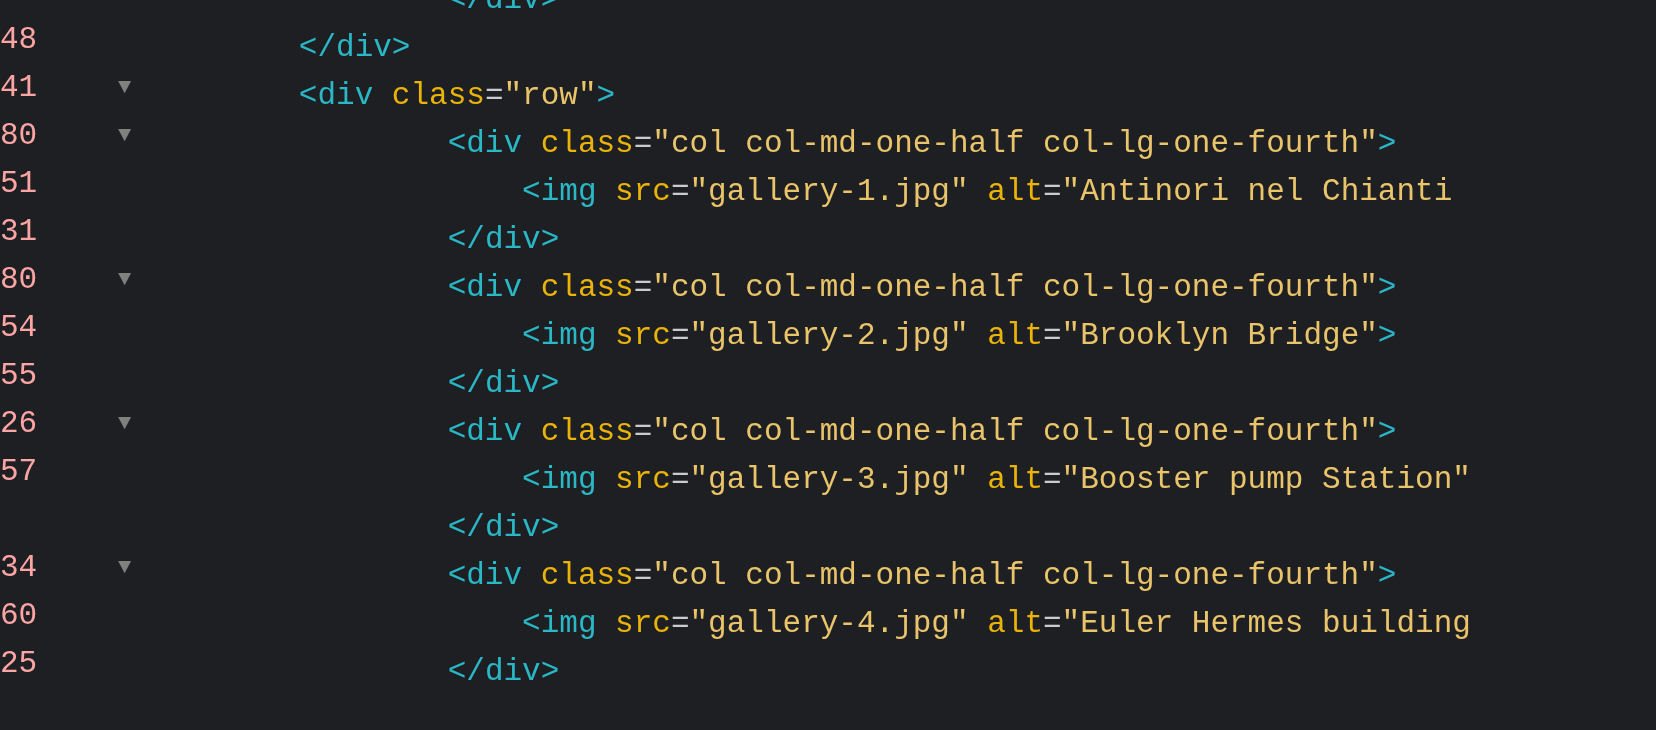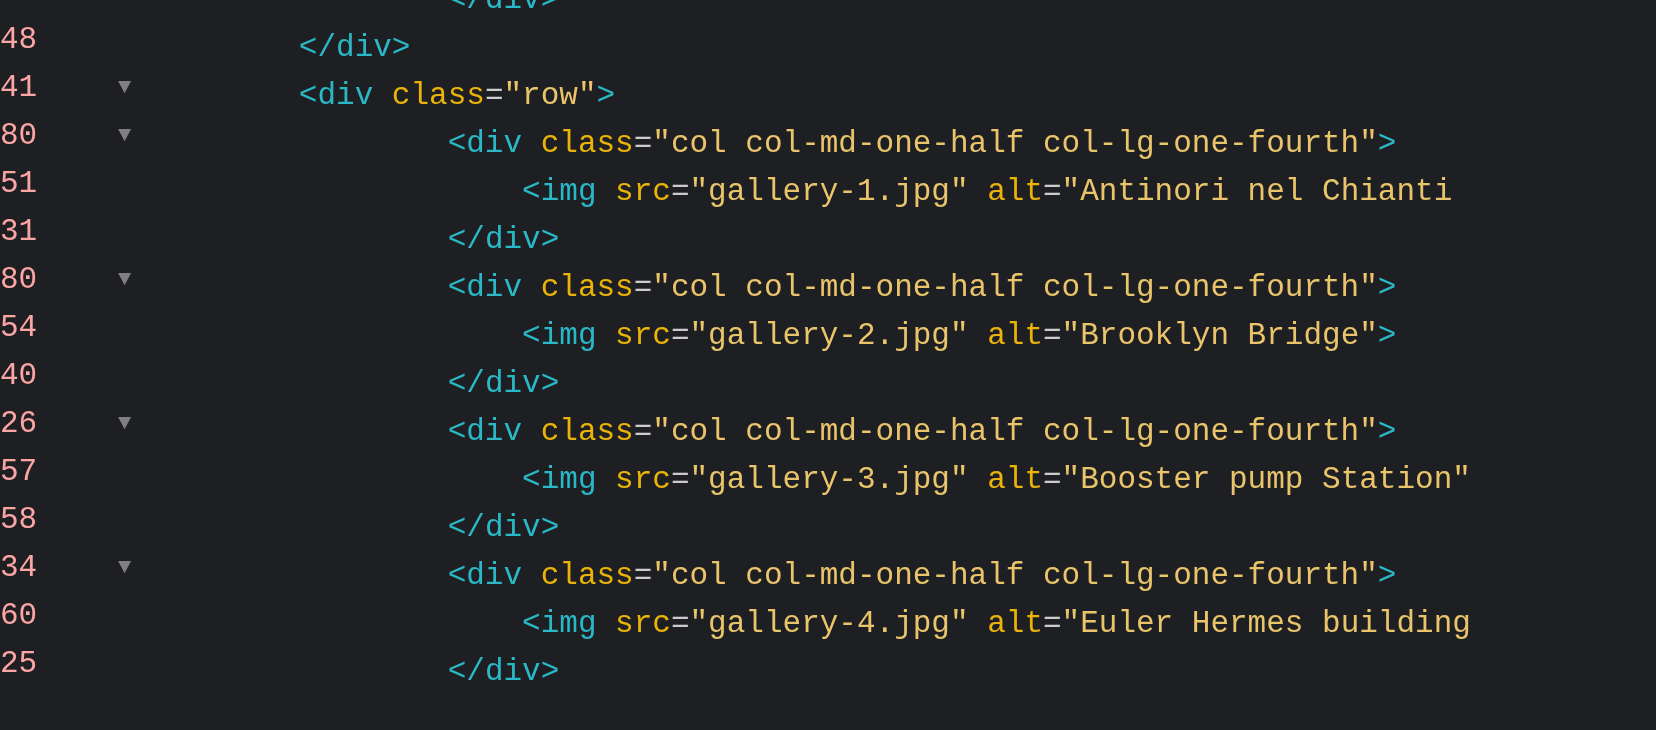--- a/index.html
+++ b/index.html
@@ -62,20 +62,20 @@
 
 <div class="editor" id="editor">
     <div class="line" style="margin-top: -32px;"><div class="gutter">47</div><div class="fold"></div><div class="code">                <span class="tag-bracket">&lt;/</span><span class="tag-name">div</span><span class="tag-bracket">&gt;</span></div></div>
     <div class="line"><div class="gutter">48</div><div class="fold"></div><div class="code">        <span class="tag-bracket">&lt;/</span><span class="tag-name">div</span><span class="tag-bracket">&gt;</span></div></div>
     <div class="line"><div class="gutter">41</div><div class="fold">▼</div><div class="code">        <span class="tag-bracket">&lt;</span><span class="tag-name">div</span> <span class="attr-name">class</span><span class="attr-eq">=</span><span class="string">"row"</span><span class="tag-bracket">&gt;</span></div></div>
     <div class="line"><div class="gutter">80</div><div class="fold">▼</div><div class="code">                <span class="tag-bracket">&lt;</span><span class="tag-name">div</span> <span class="attr-name">class</span><span class="attr-eq">=</span><span class="string">"col col-md-one-half col-lg-one-fourth"</span><span class="tag-bracket">&gt;</span></div></div>
     <div class="line"><div class="gutter">51</div><div class="fold"></div><div class="code">                    <span class="tag-bracket">&lt;</span><span class="tag-name">img</span> <span class="attr-name">src</span><span class="attr-eq">=</span><span class="string">"gallery-1.jpg"</span> <span class="attr-name">alt</span><span class="attr-eq">=</span><span class="string">"Antinori nel Chianti</span></div></div>
     <div class="line"><div class="gutter">31</div><div class="fold"></div><div class="code">                <span class="tag-bracket">&lt;/</span><span class="tag-name">div</span><span class="tag-bracket">&gt;</span></div></div>
     <div class="line"><div class="gutter">80</div><div class="fold">▼</div><div class="code">                <span class="tag-bracket">&lt;</span><span class="tag-name">div</span> <span class="attr-name">class</span><span class="attr-eq">=</span><span class="string">"col col-md-one-half col-lg-one-fourth"</span><span class="tag-bracket">&gt;</span></div></div>
     <div class="line"><div class="gutter">54</div><div class="fold"></div><div class="code">                    <span class="tag-bracket">&lt;</span><span class="tag-name">img</span> <span class="attr-name">src</span><span class="attr-eq">=</span><span class="string">"gallery-2.jpg"</span> <span class="attr-name">alt</span><span class="attr-eq">=</span><span class="string">"Brooklyn Bridge"</span><span class="tag-bracket">&gt;</span></div></div>
-    <div class="line"><div class="gutter">40</div><div class="fold"></div><div class="code">                <span class="tag-bracket">&lt;/</span><span class="tag-name">div</span><span class="tag-bracket">&gt;</span></div></div>
+    <div class="line"><div class="gutter">55</div><div class="fold"></div><div class="code">                <span class="tag-bracket">&lt;/</span><span class="tag-name">div</span><span class="tag-bracket">&gt;</span></div></div>
     <div class="line"><div class="gutter">26</div><div class="fold">▼</div><div class="code">                <span class="tag-bracket">&lt;</span><span class="tag-name">div</span> <span class="attr-name">class</span><span class="attr-eq">=</span><span class="string">"col col-md-one-half col-lg-one-fourth"</span><span class="tag-bracket">&gt;</span></div></div>
     <div class="line"><div class="gutter">57</div><div class="fold"></div><div class="code">                    <span class="tag-bracket">&lt;</span><span class="tag-name">img</span> <span class="attr-name">src</span><span class="attr-eq">=</span><span class="string">"gallery-3.jpg"</span> <span class="attr-name">alt</span><span class="attr-eq">=</span><span class="string">"Booster pump Station"</span></div></div>
-    <div class="line"><div class="gutter">58</div><div class="fold"></div><div class="code">                <span class="tag-bracket">&lt;/</span><span class="tag-name">div</span><span class="tag-bracket">&gt;</span></div></div>
+    <div class="line"><div class="fold"></div><div class="code">                <span class="tag-bracket">&lt;/</span><span class="tag-name">div</span><span class="tag-bracket">&gt;</span></div></div>
     <div class="line"><div class="gutter">34</div><div class="fold">▼</div><div class="code">                <span class="tag-bracket">&lt;</span><span class="tag-name">div</span> <span class="attr-name">class</span><span class="attr-eq">=</span><span class="string">"col col-md-one-half col-lg-one-fourth"</span><span class="tag-bracket">&gt;</span></div></div>
     <div class="line"><div class="gutter">60</div><div class="fold"></div><div class="code">                    <span class="tag-bracket">&lt;</span><span class="tag-name">img</span> <span class="attr-name">src</span><span class="attr-eq">=</span><span class="string">"gallery-4.jpg"</span> <span class="attr-name">alt</span><span class="attr-eq">=</span><span class="string">"Euler Hermes building</span></div></div>
     <div class="line"><div class="gutter">25</div><div class="fold"></div><div class="code">                <span class="tag-bracket">&lt;/</span><span class="tag-name">div</span><span class="tag-bracket">&gt;</span></div></div>
   </div>
 
 </body></html>

